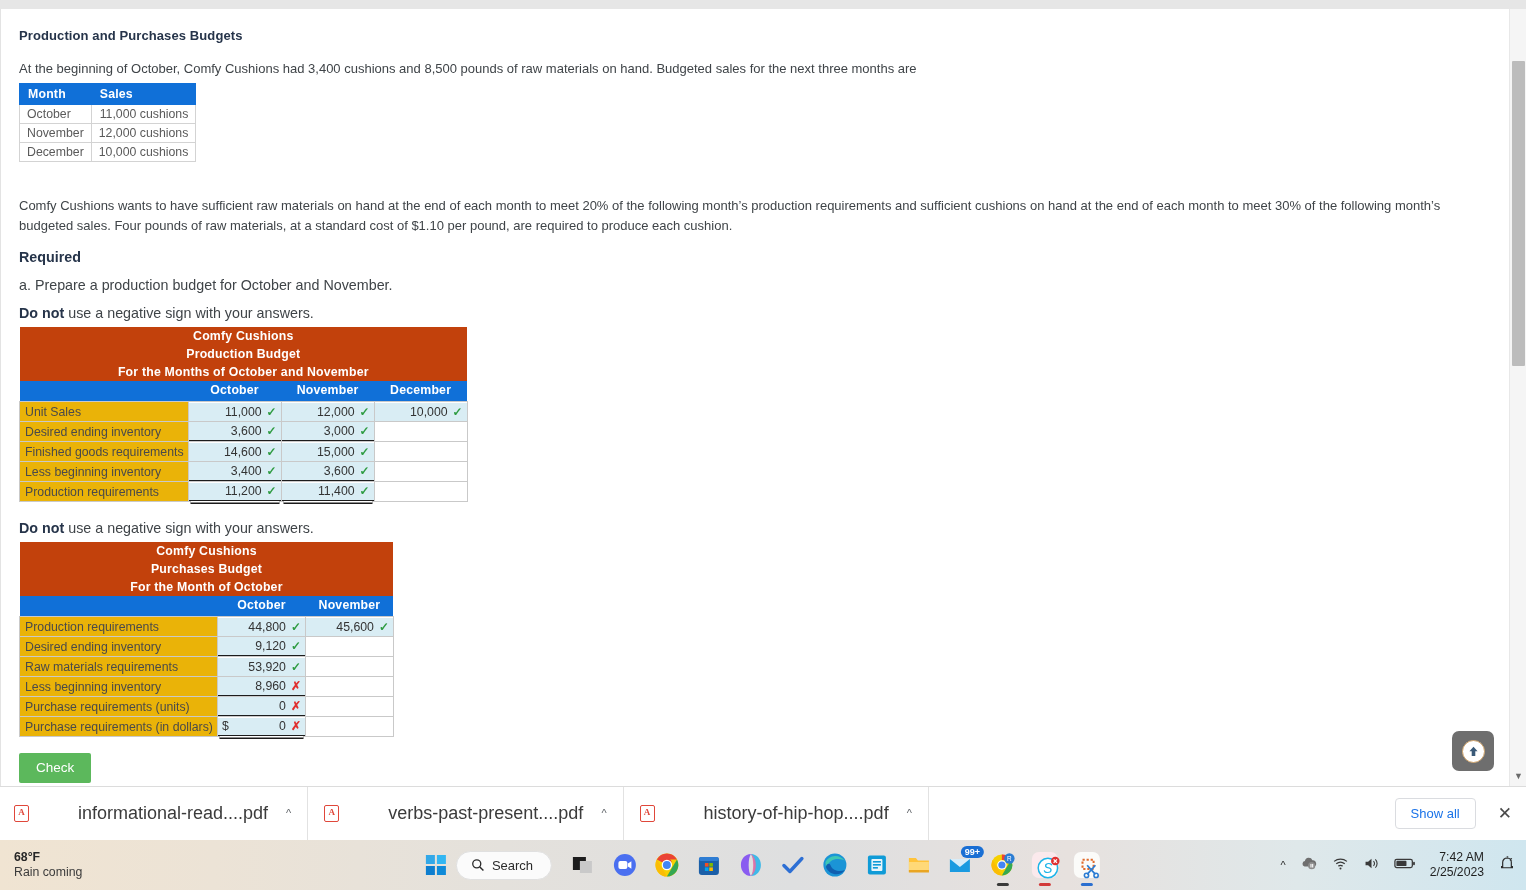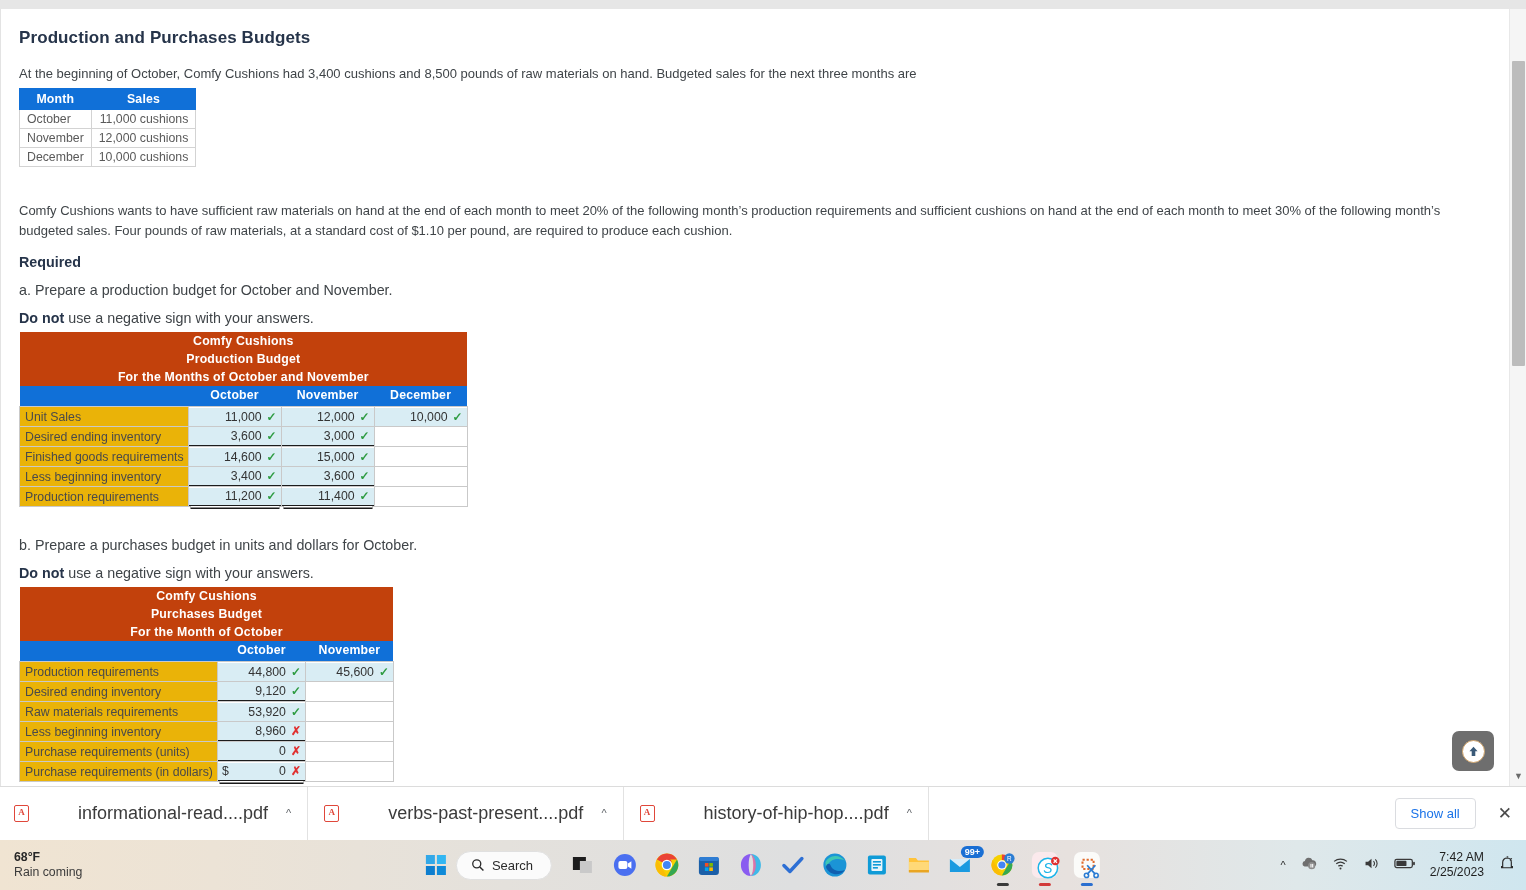--- a/index.html
+++ b/index.html
@@ -23,21 +23,21 @@
     border-left: 1px solid #e3e3e3;
     overflow: hidden;
   }
   .content {
     position: absolute; top: 0; left: 0; right: 0;
     padding: 14px 18px 0 18px;
     color: #3c3c3c;
   }
 
   h1.q-title {
-    font-size: 17px; font-weight: bold; color: #26344a;
+    font-size: 13px; font-weight: bold; color: #26344a;
     margin: 5px 0 16px 0; letter-spacing: .1px;
   }
   p.body {
     font-size: 13px; line-height: 20px; margin: 0 0 4px 0; color: #3f4448;
   }
   .para-block { margin: 0 0 6px 0; max-width: 1452px; }
   .spacer-lg { height: 34px; }
   .spacer-md { height: 18px; }
   .spacer-sm { height: 9px; }
   .req-head { font-size: 14.3px; font-weight: bold; color: #26344a; margin: 0 0 1px 0; }
@@ -45,21 +45,21 @@
   .donot { font-size: 14.3px; color: #3f4448; margin: 0 0 6px 0; }
   .donot b { color: #26344a; }
 
   
   table.sales {
     border-collapse: collapse; font-size: 12.3px; color: #5a5a5a;
     margin: 0 0 0 0; table-layout: fixed;
   }
   table.sales th {
     background: #1070d8; color: #ffffff; font-weight: bold; font-size: 12.3px;
-    padding: 3px 8px; text-align: center; border: 1px solid #1070d8;
+    padding: 3px 8px; text-align: left; border: 1px solid #1070d8;
     letter-spacing: .2px;
   }
   table.sales td {
     border: 1px solid #d3d3d3; padding: 2px 7px; height: 19px;
     background: #ffffff; white-space: nowrap;
   }
   table.sales td.m { text-align: left; width: 65px; }
   table.sales td.v { text-align: right; width: 98px; }
 
   
@@ -359,21 +359,20 @@
                   <span class="mark ok">✓</span>
                 </div>
               </td>
               <td class="cell empty"></td>
             </tr>
           </tbody>
       </table>
 
       <div class="spacer-md"></div>
 
-      <div class="req-line">b. Prepare a purchases budget in units and dollars for October.</div>
       <div class="donot"><b>Do not</b><span> use a negative sign with your answers.</span></div>
 
       
       <table class="budget" id="purch-table">
         <colgroup>
             <col style="width:186px">
             <col style="width:88px">
             <col style="width:88px">
           </colgroup>
         <tbody>

